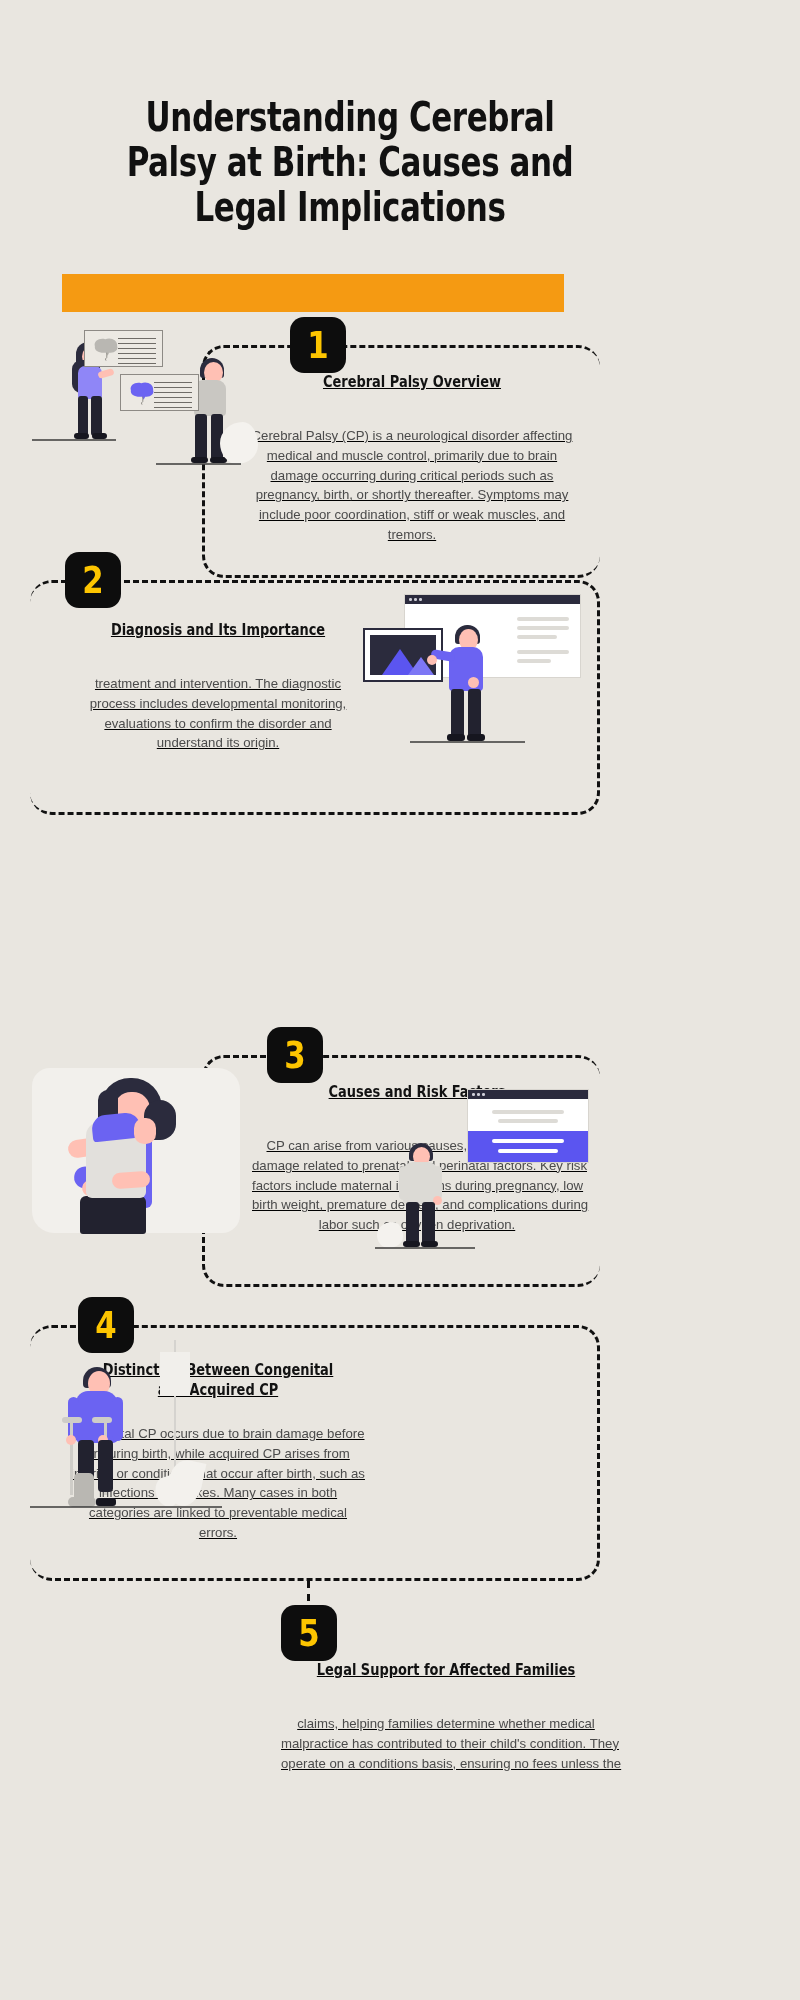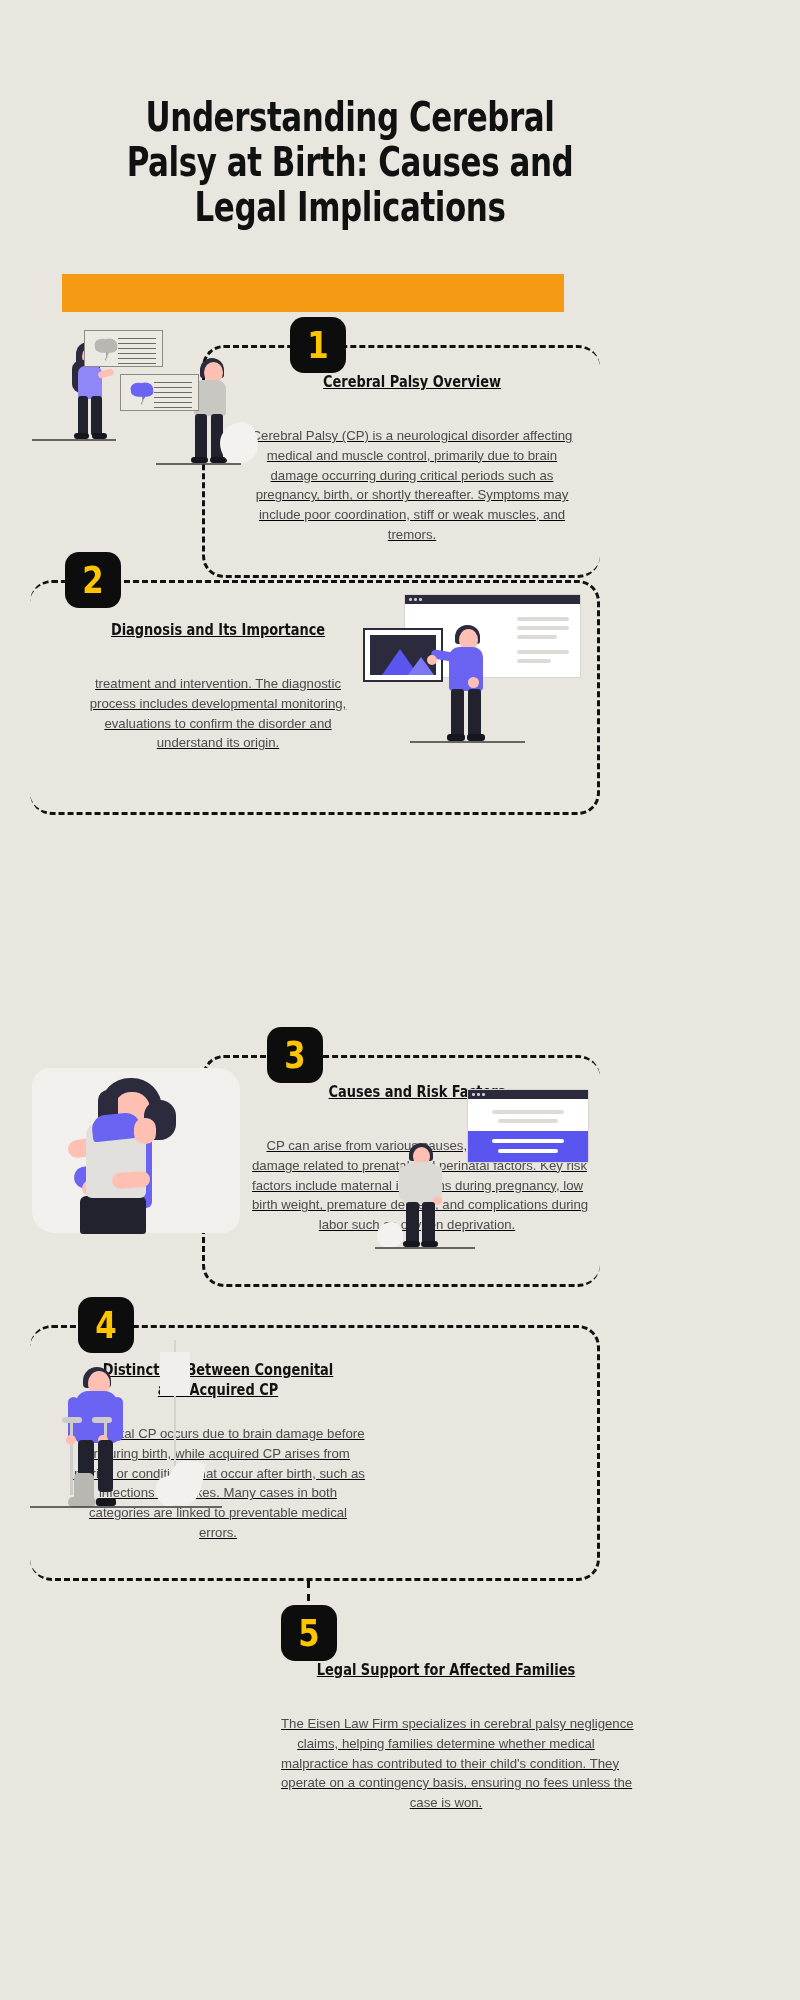--- a/index.html
+++ b/index.html
@@ -398,22 +398,20 @@
       <div class="p-shoe" style="left:66px; top:173px; width:20px; height:8px;"></div>
 
       <div class="leaf" style="left:138px; top:135px; width:34px; height:46px; transform:rotate(12deg);"></div>
       <div class="leaf" style="left:126px; top:152px; width:22px; height:30px; transform:rotate(-18deg);"></div>
       <div class="ground" style="left:0px; top:181px; width:192px;"></div>
     </div>
 
     <div class="txtcol" style="left:281px; top:1660px;">
       <div class="sec-head">Legal Support for Affected Families</div>
       <div class="sec-body">
-        <span class="ln">The Eisen Law Firm specializes in cerebral palsy negligence</span>
         <span class="ln">claims, helping families determine whether medical</span>
         <span class="ln">malpractice has contributed to their child's condition. They</span>
-        <span class="ln">operate on a contingency basis, ensuring no fees unless the</span>
-        <span class="ln">case is won.</span>
+        <span class="ln">operate on a conditions basis, ensuring no fees unless the</span>
       </div>
     </div>
   </div>
 
 </div>
 
 </body></html>

